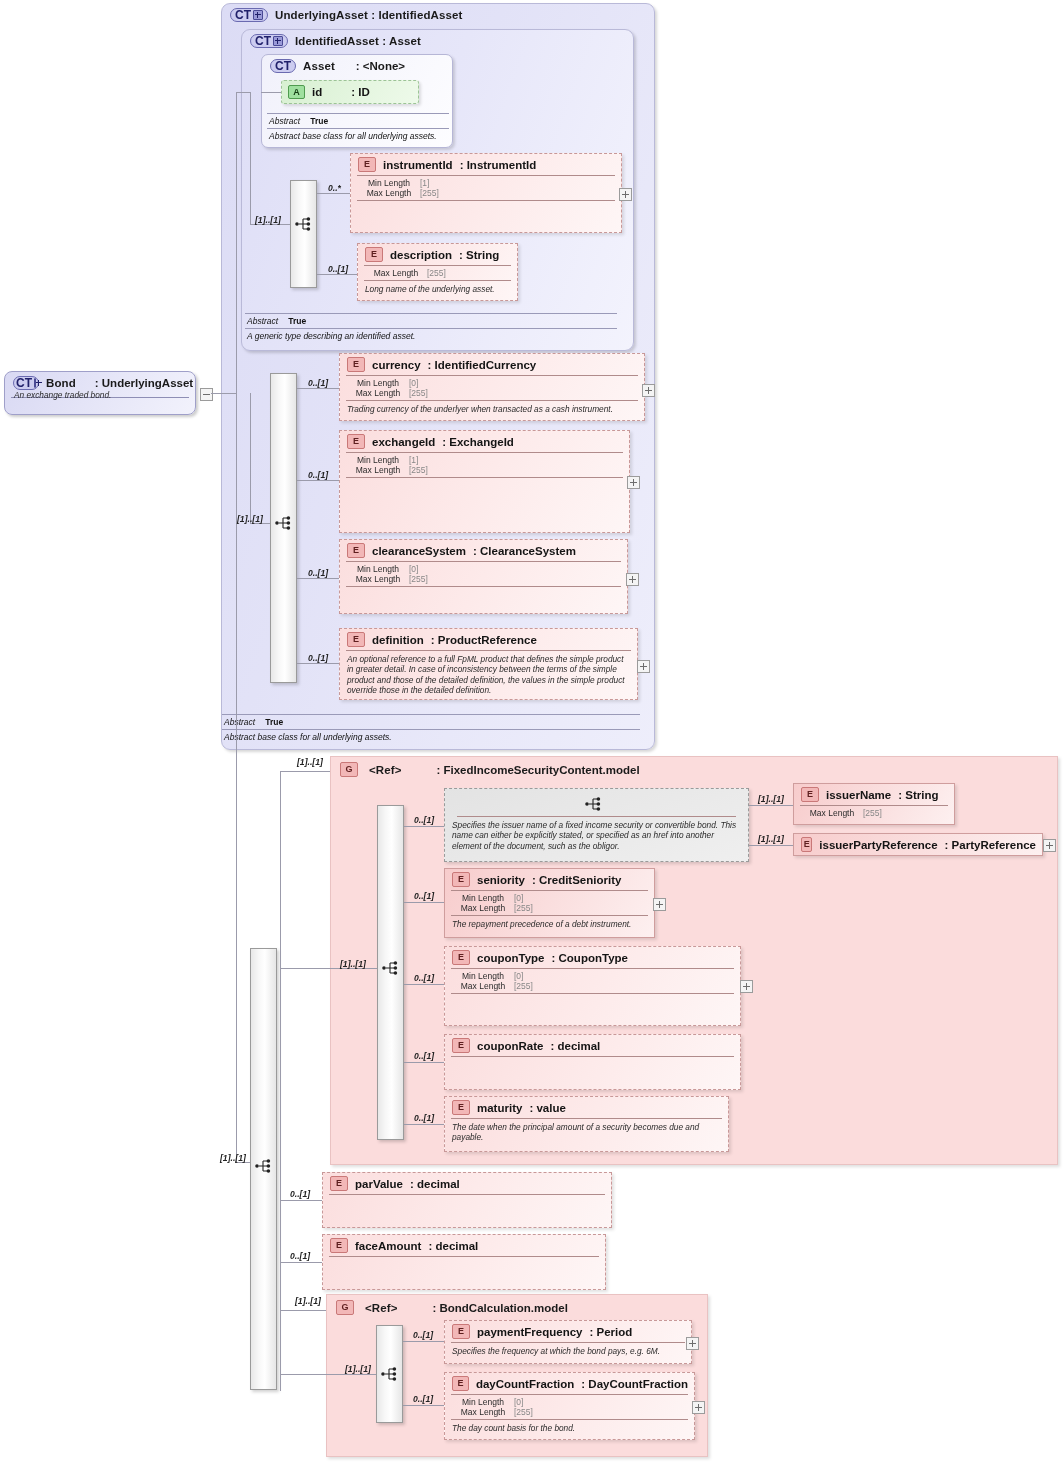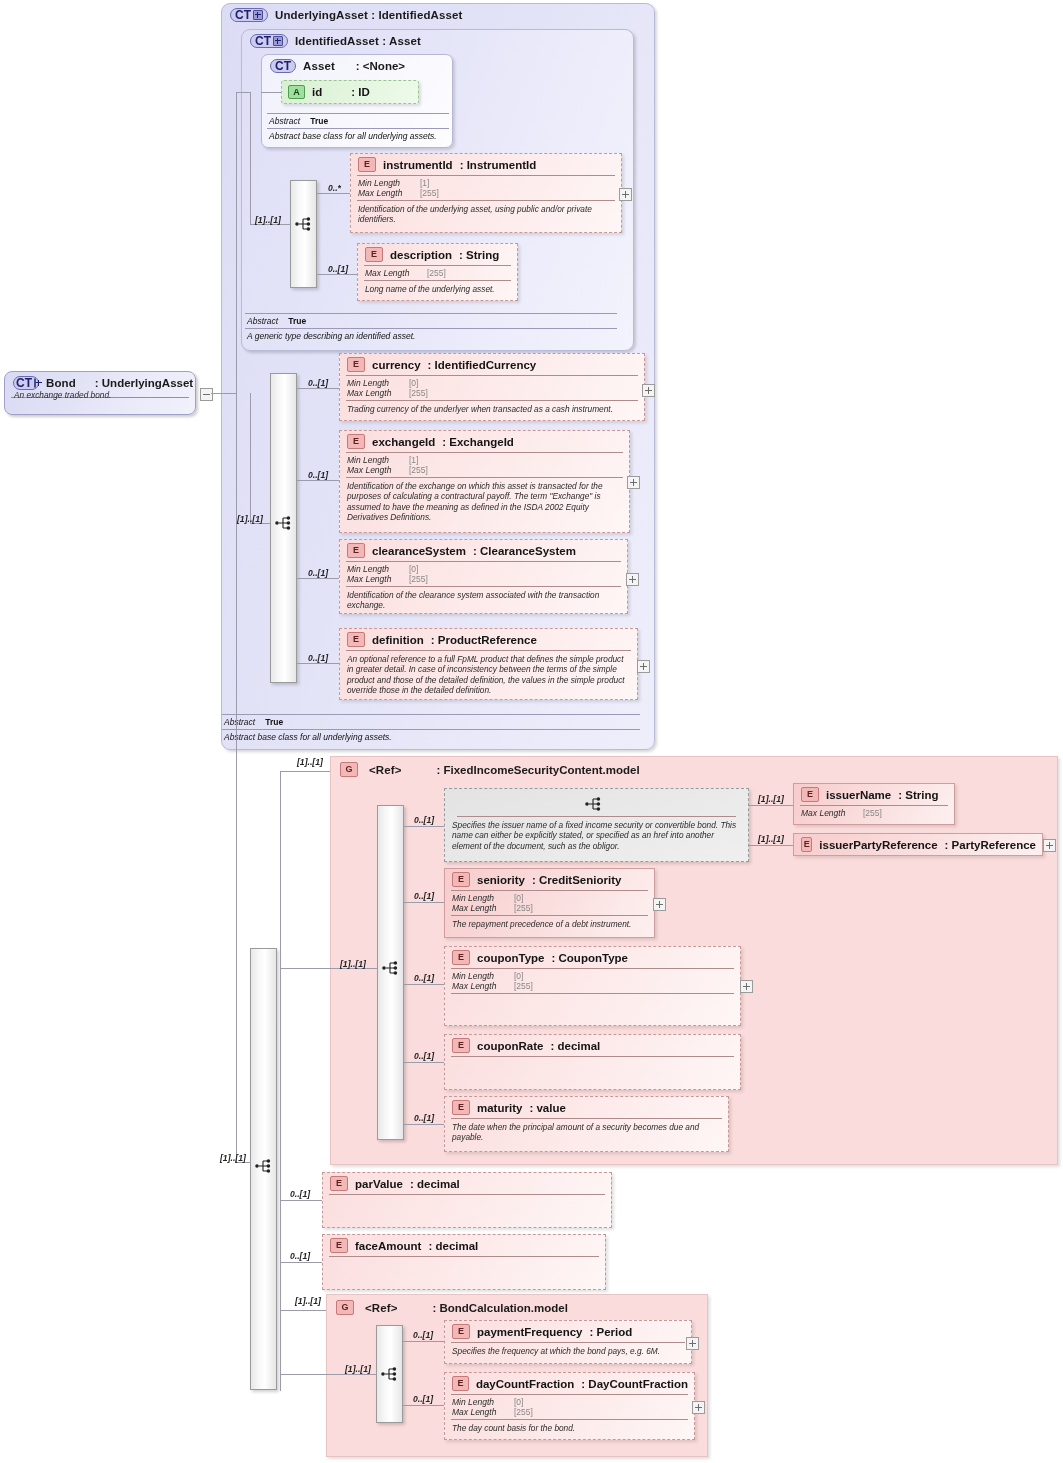--- a/index.html
+++ b/index.html
@@ -43,21 +43,21 @@
   .badge-a{background:#9fe09f;border:1px solid #4f9b4f;color:#143d14;width:17px;height:14px;border-radius:2px;font-size:9px;}
 
   
   .ebox{background:linear-gradient(120deg,#fbdede 0%,#fdeaea 50%,#fef6f6 100%);
         border:1px dashed #c89898;box-shadow:2px 2px 3px rgba(0,0,0,.12);}
   .ebox.solid{border:1px solid #cf9d9d;background:linear-gradient(120deg,#f7cccc,#fdf0f0);}
   .ebox-hd{display:flex;align-items:center;gap:7px;padding:3px 6px 3px 7px;font-size:11.5px;font-weight:bold;color:#141414;white-space:nowrap;}
   .ebox-sep{height:1px;background:#b08b8b;margin:0 6px;}
   .facets{padding:2px 6px 2px 7px;font-size:8.5px;color:#2b2b2b;}
   .facets .row{display:flex;align-items:baseline;}
-  .facets .fname{font-style:italic;width:62px;}
+  .facets .fname{width:62px;text-align:center;}
   .facets .fval{color:#888;}
   .doc{padding:3px 7px 4px 7px;font-size:8.3px;font-style:italic;color:#2a2a2a;line-height:1.25;}
 
   
   .abox{background:linear-gradient(120deg,#d8f0d2,#eefaea);border:1px dashed #9cc396;
         box-shadow:2px 2px 3px rgba(0,0,0,.12);}
 
   
   .wcard{background:linear-gradient(120deg,#f1f1fb,#fdfdff);border:1px solid #b6b6d6;border-radius:7px;
          box-shadow:2px 2px 3px rgba(0,0,0,.15);}
@@ -198,21 +198,20 @@
       <div class="row">
           <span class="fname">Min Length</span>
           <span class="fval">[1]</span>
         </div>
       <div class="row">
           <span class="fname">Max Length</span>
           <span class="fval">[255]</span>
         </div>
     </div>
     <div class="ebox-sep"></div>
-    <div class="doc">Identification of the underlying asset, using public and/or private identifiers.</div>
   </div>
   <div class="expander" style="left:619px;top:188px;"></div>
   <div class="abs ln-h" style="left:317px;top:193px;width:33px;"></div>
   <div class="card" style="left:328px;top:183px;">0..*</div>
 
   <div class="abs ebox" style="left:357px;top:243px;width:161px;height:58px;">
     <div class="ebox-hd">
       <span class="badge badge-e">
           <span>E</span>
         </span>
@@ -301,21 +300,20 @@
       <div class="row">
           <span class="fname">Min Length</span>
           <span class="fval">[1]</span>
         </div>
       <div class="row">
           <span class="fname">Max Length</span>
           <span class="fval">[255]</span>
         </div>
     </div>
     <div class="ebox-sep"></div>
-    <div class="doc">Identification of the exchange on which this asset is transacted for the purposes of calculating a contractural payoff. The term "Exchange" is assumed to have the meaning as defined in the ISDA 2002 Equity Derivatives Definitions.</div>
   </div>
   <div class="expander" style="left:627px;top:476px;"></div>
   <div class="abs ln-h" style="left:297px;top:480px;width:42px;"></div>
   <div class="card" style="left:308px;top:470px;">0..[1]</div>
 
   <div class="abs ebox" style="left:339px;top:539px;width:289px;height:75px;">
     <div class="ebox-hd">
       <span class="badge badge-e">
           <span>E</span>
         </span>
@@ -327,21 +325,20 @@
       <div class="row">
           <span class="fname">Min Length</span>
           <span class="fval">[0]</span>
         </div>
       <div class="row">
           <span class="fname">Max Length</span>
           <span class="fval">[255]</span>
         </div>
     </div>
     <div class="ebox-sep"></div>
-    <div class="doc">Identification of the clearance system associated with the transaction exchange.</div>
   </div>
   <div class="expander" style="left:626px;top:573px;"></div>
   <div class="abs ln-h" style="left:297px;top:578px;width:42px;"></div>
   <div class="card" style="left:308px;top:568px;">0..[1]</div>
 
   <div class="abs ebox" style="left:339px;top:628px;width:299px;height:72px;">
     <div class="ebox-hd">
       <span class="badge badge-e">
           <span>E</span>
         </span>

